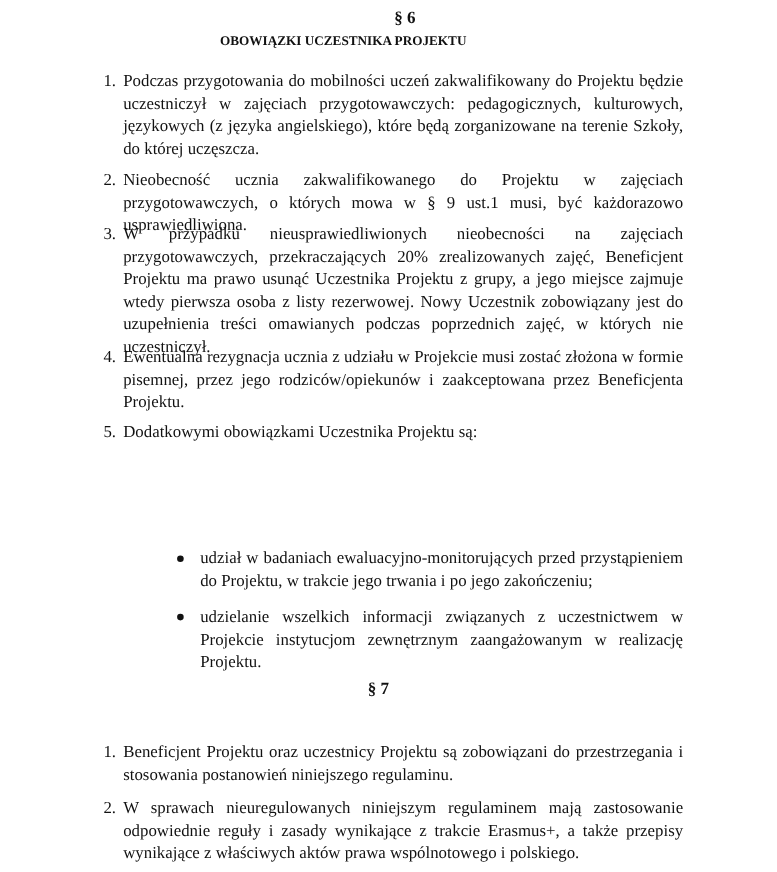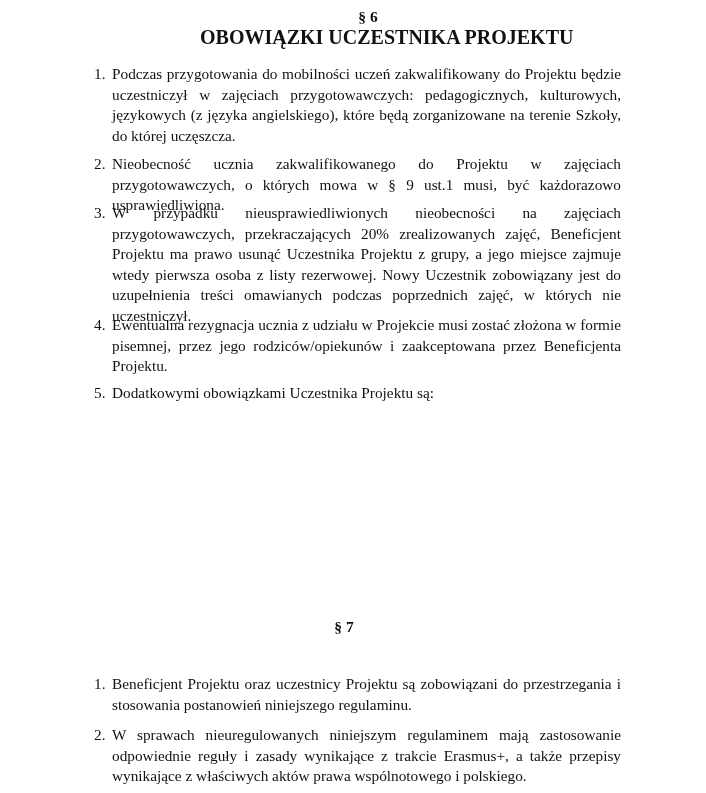--- a/index.html
+++ b/index.html
@@ -27,23 +27,23 @@
     .para-sign {
       position: absolute;
       font-weight: bold;
       font-size: 15.5px;
       line-height: 18px;
       text-align: center;
     }
     .section-title {
       position: absolute;
       font-weight: bold;
-      font-size: 20px;
+      font-size: 12px;
       line-height: 18px;
-      text-align: center;
+      text-align: left;
       white-space: nowrap;
     }
     .item {
       position: absolute;
       left: 94px;
       width: 527px;
     }
     .item .num {
       position: absolute;
       left: 0;
@@ -100,21 +100,29 @@
     <div class="txt">Ewentualna rezygnacja ucznia z udziału w Projekcie musi zostać złożona w formie pisemnej, przez jego rodziców/opiekunów i zaakceptowana przez Beneficjenta Projektu.</div>
   </div>
 
   <div class="item" style="top:383px;">
     <span class="num">5.</span>
     <div class="txt">Dodatkowymi obowiązkami Uczestnika Projektu są:</div>
   </div>
 
 
 
+  <div class="bullet-item" style="top:498px;">
+    <span class="dot"></span>
+    <div class="txt">udział w badaniach ewaluacyjno-monitorujących przed przystąpieniem do Projektu, w trakcie jego trwania i po jego  zakończeniu;</div>
+  </div>
 
+  <div class="bullet-item" style="top:551px;">
+    <span class="dot"></span>
+    <div class="txt">udzielanie wszelkich informacji związanych z uczestnictwem w Projekcie instytucjom zewnętrznym zaangażowanym w realizację Projektu.</div>
+  </div>
 
   <div class="para-sign" style="left:276px; top:618px; width:136px;">§ 7</div>
 
   <div class="item" style="top:674px;">
     <span class="num">1.</span>
     <div class="txt">Beneficjent Projektu oraz uczestnicy Projektu są zobowiązani do przestrzegania i stosowania postanowień niniejszego regulaminu.</div>
   </div>
 
   <div class="item" style="top:725px;">
     <span class="num">2.</span>

